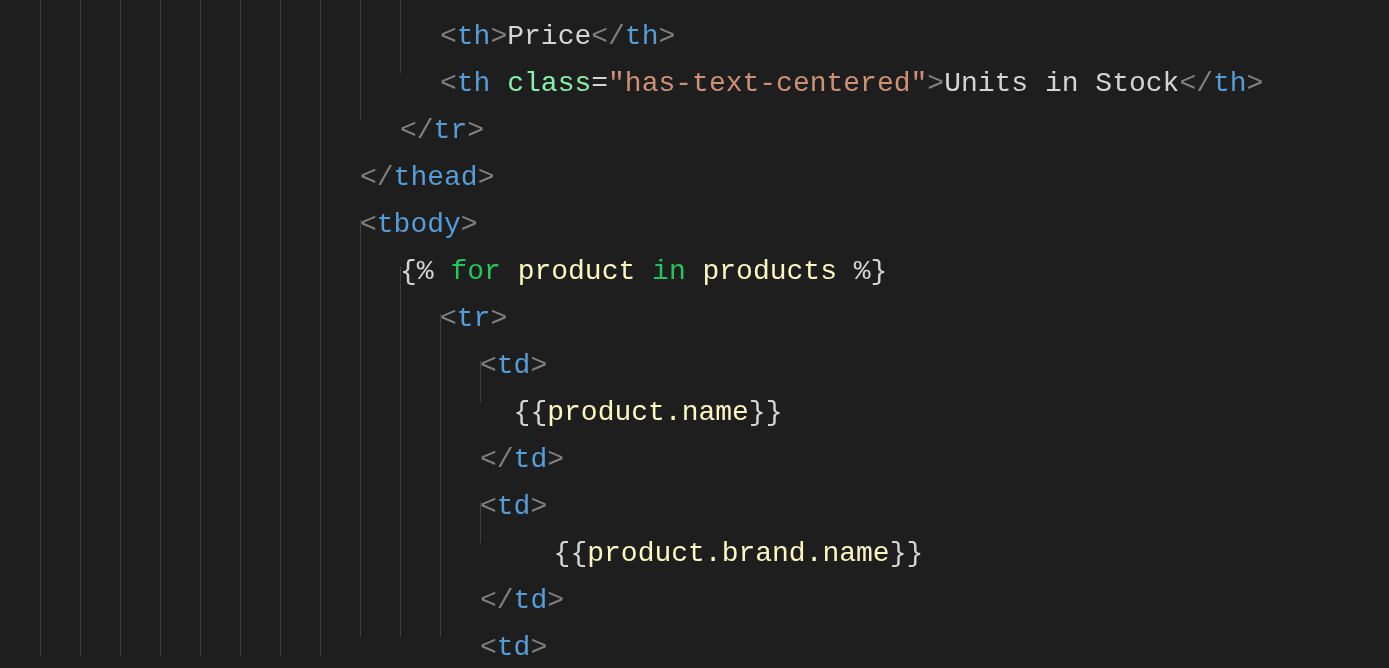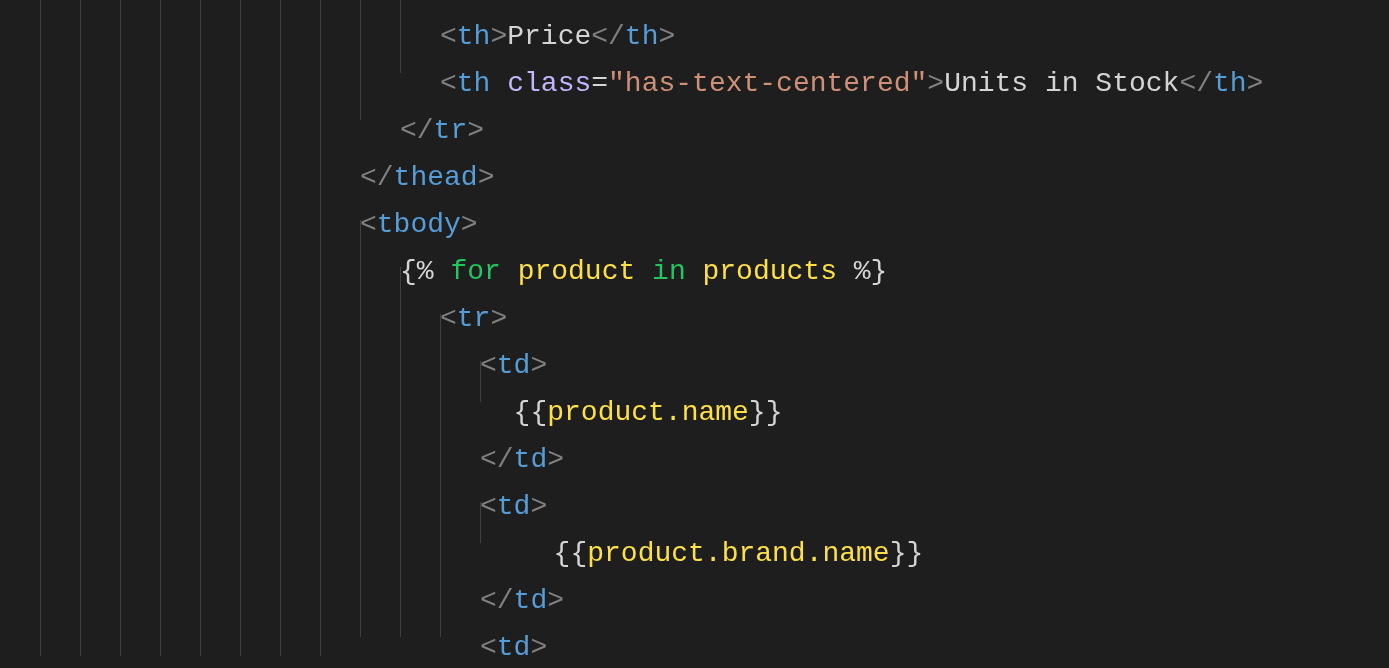--- a/index.html
+++ b/index.html
@@ -42,26 +42,26 @@
     white-space: pre;
     padding-left: 0px;
   }
   .line {
     position: relative;
     height: 47px;
     white-space: pre;
   }
   .bracket { color: #808080; }
   .tag { color: #569cd6; }
-  .attr-name { color: #c4b5fd; }
+  .attr-name { color: #86efac; }
   .attr-value { color: #ce9178; }
   .text { color: #d4d4d4; }
   .delim { color: #d4d4d4; }
   .keyword { color: #22c55e; }
-  .var { color: #fde047; }
+  .var { color: #fef9c3; }
   .segment-guide {
     position: absolute;
     width: 1px;
     background: #404040;
   }
 </style>
 </head>
 <body>
 
 <div class="editor">

